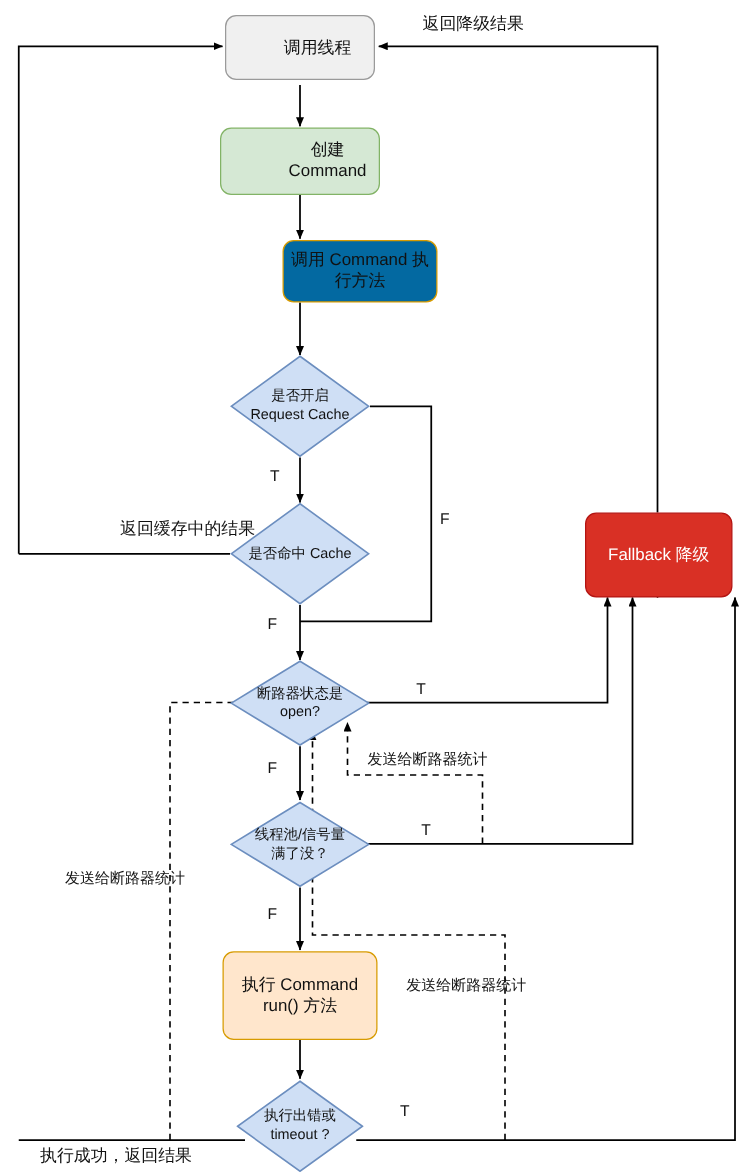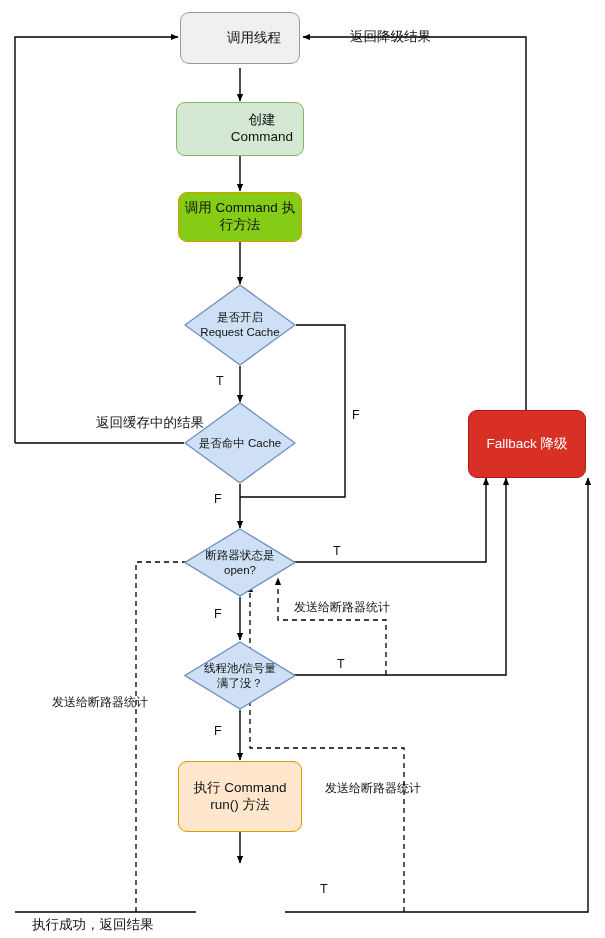--- a/index.html
+++ b/index.html
@@ -34,21 +34,21 @@
     white-space: pre-line;
   }
   .rbox {
     border-radius: 9px;
     border: 1px solid;
     font-size: 13.5px;
     color: #111111;
   }
   .n-thread  { background: #f0f0f0; border-color: #9a9a9a; }
   .n-create  { background: #d5e8d4; border-color: #82b366; }
-  .n-invoke  { background: #84cc16; border-color: #d79b00; }
+  .n-invoke  { background: #0369a1; border-color: #d79b00; margin-left: 48px; }
   .n-run     { background: #ffe6cc; border-color: #d79b00; }
   .n-fallback{
     background: #d93025; border-color: #b31412;
     color: #ffffff; font-size: 13.5px;
   }
   .diamond-wrap { position: absolute; }
   .diamond-shape {
     position: absolute;
     left: 0; top: 0;
     width: 100%; height: 100%;
@@ -180,26 +180,33 @@
     </svg>
     <div class="diamond-label">线程池/信号量
 满了没？</div>
   </div>
 
   <div class="node rbox n-run" style="left:178px; top:761px; width:124px; height:71px;">
     <span>执行 Command
 run() 方法</span>
   </div>
 
+  <div class="diamond-wrap" style="left:189px; top:864px; width:102px; height:74px;">
+    <svg class="diamond-shape" viewBox="0 0 102 74" preserveAspectRatio="none">
+      <polygon points="51,1 101,37 51,73 1,37" fill="#cfdff5" stroke="#6c8ebf" stroke-width="1.3"></polygon>
+    </svg>
+    <div class="diamond-label">执行出错或
+timeout ?</div>
+  </div>
 
   <div class="node rbox n-fallback" style="left:468px; top:410px; width:118px; height:68px;">
     <span>Fallback 降级</span>
   </div>
 
-  <div class="elabel big" style="left:350px; top:10px;margin-top:18px;">返回降级结果</div>
+  <div class="elabel big" style="left:338px; top:10px;">返回降级结果</div>
 
   <div class="elabel big" style="left:50px; top:414px;margin-left:46px;">返回缓存中的结果</div>
 
   <div class="elabel big" style="left:32px; top:916px;">执行成功，返回结果</div>
 
   <div class="elabel" style="left:52px; top:694px;">发送给断路器统计</div>
 
   <div class="elabel" style="left:294px; top:599px;">发送给断路器统计</div>
 
   <div class="elabel" style="left:325px; top:780px;">发送给断路器统计</div>

